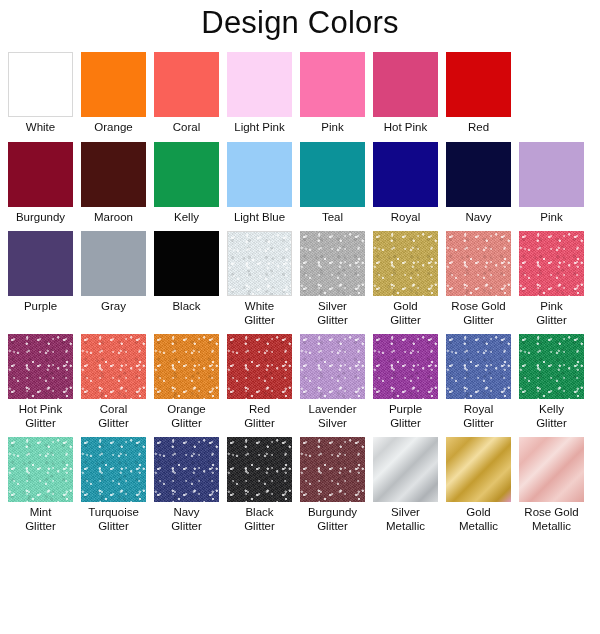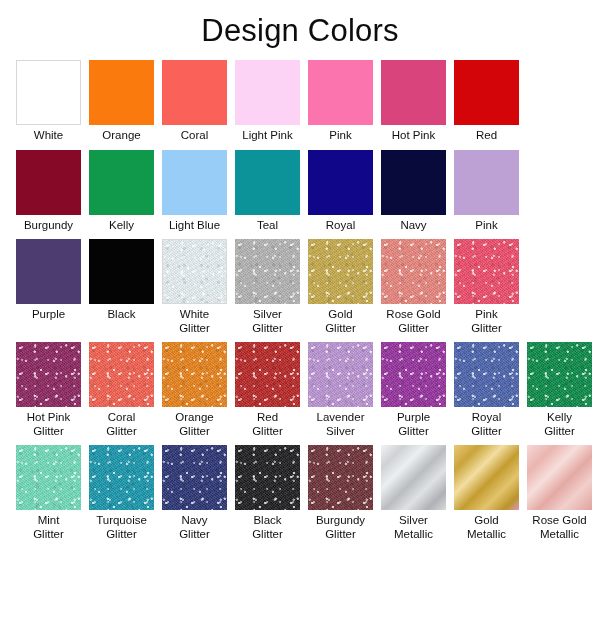--- a/index.html
+++ b/index.html
@@ -15,27 +15,27 @@
     color: #1a1a1a;
     overflow: hidden;
   }
 
   #page-title {
     text-align: center;
     font-size: 31px;
     font-weight: 400;
     line-height: 1;
     letter-spacing: 0.2px;
-    padding-top: 15px;
+    padding-top: 7px;
     margin: 0 0 14px 0;
     color: #0d0d0d;
   }
 
   #swatch-grid {
-    padding: 0 12px;
+    padding: 0 4px;
   }
 
   .swatch-row {
     display: flex;
     justify-content: flex-start;
     margin-bottom: 7px;
   }
 
   .swatch-cell {
     width: 73px;
@@ -135,20 +135,24 @@
         <div class="swatch-chip" style="background-color: rgb(212, 5, 8);"></div>
         <div class="swatch-label">Red</div>
       </div>
     </div>
     <div class="swatch-row">
       <div class="swatch-cell">
         <div class="swatch-chip" style="background-color: rgb(134, 10, 39);"></div>
         <div class="swatch-label">Burgundy</div>
       </div>
       <div class="swatch-cell">
+        <div class="swatch-chip" style="background-color: rgb(74, 19, 16);"></div>
+        <div class="swatch-label">Maroon</div>
+      </div>
+      <div class="swatch-cell">
         <div class="swatch-chip" style="background-color: rgb(17, 153, 75);"></div>
         <div class="swatch-label">Kelly</div>
       </div>
       <div class="swatch-cell">
         <div class="swatch-chip" style="background-color: rgb(152, 205, 248);"></div>
         <div class="swatch-label">Light Blue</div>
       </div>
       <div class="swatch-cell">
         <div class="swatch-chip" style="background-color: rgb(12, 146, 153);"></div>
         <div class="swatch-label">Teal</div>
@@ -163,20 +167,24 @@
       </div>
       <div class="swatch-cell">
         <div class="swatch-chip" style="background-color: rgb(189, 160, 212);"></div>
         <div class="swatch-label">Pink</div>
       </div>
     </div>
     <div class="swatch-row">
       <div class="swatch-cell">
         <div class="swatch-chip" style="background-color: rgb(77, 60, 112);"></div>
         <div class="swatch-label">Purple</div>
+      </div>
+      <div class="swatch-cell">
+        <div class="swatch-chip" style="background-color: rgb(153, 162, 173);"></div>
+        <div class="swatch-label">Gray</div>
       </div>
       <div class="swatch-cell">
         <div class="swatch-chip" style="background-color: rgb(4, 4, 4);"></div>
         <div class="swatch-label">Black</div>
       </div>
       <div class="swatch-cell">
         <div class="swatch-chip glitter bordered" style="background-color: rgb(233, 241, 244);"></div>
         <div class="swatch-label">White
 Glitter</div>
       </div>

